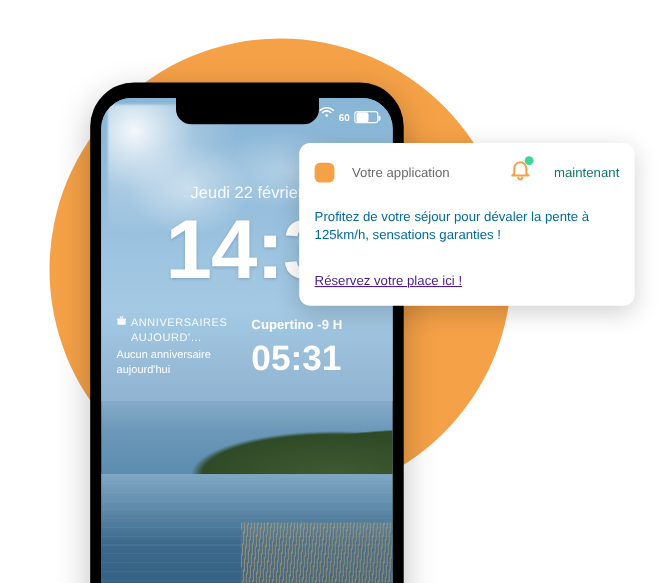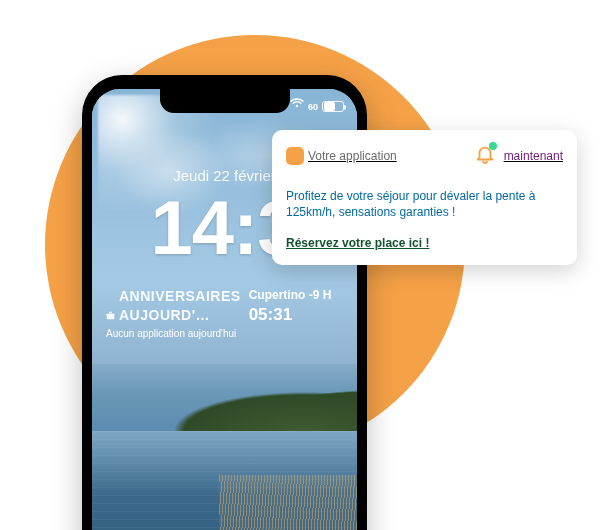--- a/index.html
+++ b/index.html
@@ -171,60 +171,59 @@
       z-index: 10;
     }
     .widget {
       color: #fff;
       font-size: 10px;
       line-height: 1.35;
       flex: 1;
     }
     .widget-header {
       display: flex;
-      align-items: flex-end;
+      align-items: flex-start;
       gap: 4px;
-      font-size: 14px;
-      font-weight: 700;
+      font-size: 10px;
+      font-weight: 400;
       letter-spacing: 0.5px;
       text-transform: uppercase;
       opacity: 0.92;
     }
     .widget-sub {
       font-size: 10px;
       font-weight: 500;
       margin-top: 2px;
     }
     .world-clock .city {
       font-size: 12px;
       font-weight: 700;
     }
     .world-clock .wc-time {
-      font-size: 17px;
+      font-size: 32px;
       font-weight: 600;
       margin-top: 1px;
     }
     
     .notif {
       position: absolute;
       left: 272px;
       top: 130px;
       width: 305px;
       background: #fff;
       border-radius: 10px;
       box-shadow: 0 6px 22px rgba(0,0,0,0.18);
       padding: 13px 14px 14px 14px;
       z-index: 50;
       font-family: -apple-system, BlinkMacSystemFont, "Segoe UI", sans-serif;
     }
     .notif-head {
       display: flex;
       align-items: center;
-      gap: 4px;
-      text-decoration: underline;
+      gap: 16px;
     }
     .app-icon {
       width: 18px;
       height: 18px;
       background: #f5a147;
       border-radius: 5px;
       flex-shrink: 0;
     }
     .app-name {
       font-size: 12px;
@@ -239,41 +238,41 @@
       position: absolute;
       right: -1px;
       top: -1px;
       width: 8px;
       height: 8px;
       background: #36d98f;
       border-radius: 50%;
     }
     .notif-time {
       font-size: 12px;
-      color: #701a75;
+      color: #0f766e;
     }
     .notif-title {
       font-size: 12.5px;
       font-weight: 700;
       margin-top: 9px;
       color: #111;
     }
     .notif-body {
       font-size: 12px;
       color: #0369a1;
       margin-top: 19px;
       line-height: 1.35;
     }
     .notif-cta {
       font-size: 12px;
-      font-weight: 700;
+      font-weight: 400;
       text-decoration: underline;
-      margin-top: 16px;
+      margin-top: 27px;
       display: inline-block;
-      color: #14532d;
+      color: #4c1d95;
     }
   </style>
 </head>
 <body>
 
 <div class="circle-bg"></div>
 
 <div class="phone">
   <div class="phone-screen">
     <div class="sky"></div>
@@ -322,21 +321,21 @@
                   <rect x="1" y="5" width="10" height="6" rx="1"></rect>
                   <rect x="0.5" y="3.5" width="11" height="2" rx="0.5"></rect>
                   <rect x="5.3" y="3.5" width="1.4" height="7.5"></rect>
                   <path d="M6 3.5 C4 3.5 3 0.5 5 0.8 C6 1 6 3.5 6 3.5 Z"></path>
                   <path d="M6 3.5 C8 3.5 9 0.5 7 0.8 C6 1 6 3.5 6 3.5 Z"></path>
                 </g>
               </svg>
           </span>
           <span>ANNIVERSAIRES AUJOURD'…</span>
         </div>
-        <div class="widget-sub">Aucun application aujourd'hui</div>
+        <div class="widget-sub">Aucun anniversaire aujourd'hui</div>
       </div>
       <div class="widget world-clock">
         <div class="city">
           <span>Cupertino</span>
           <span>-9 H</span>
         </div>
         <div class="wc-time">05:31</div>
       </div>
     </div>
   </div>

